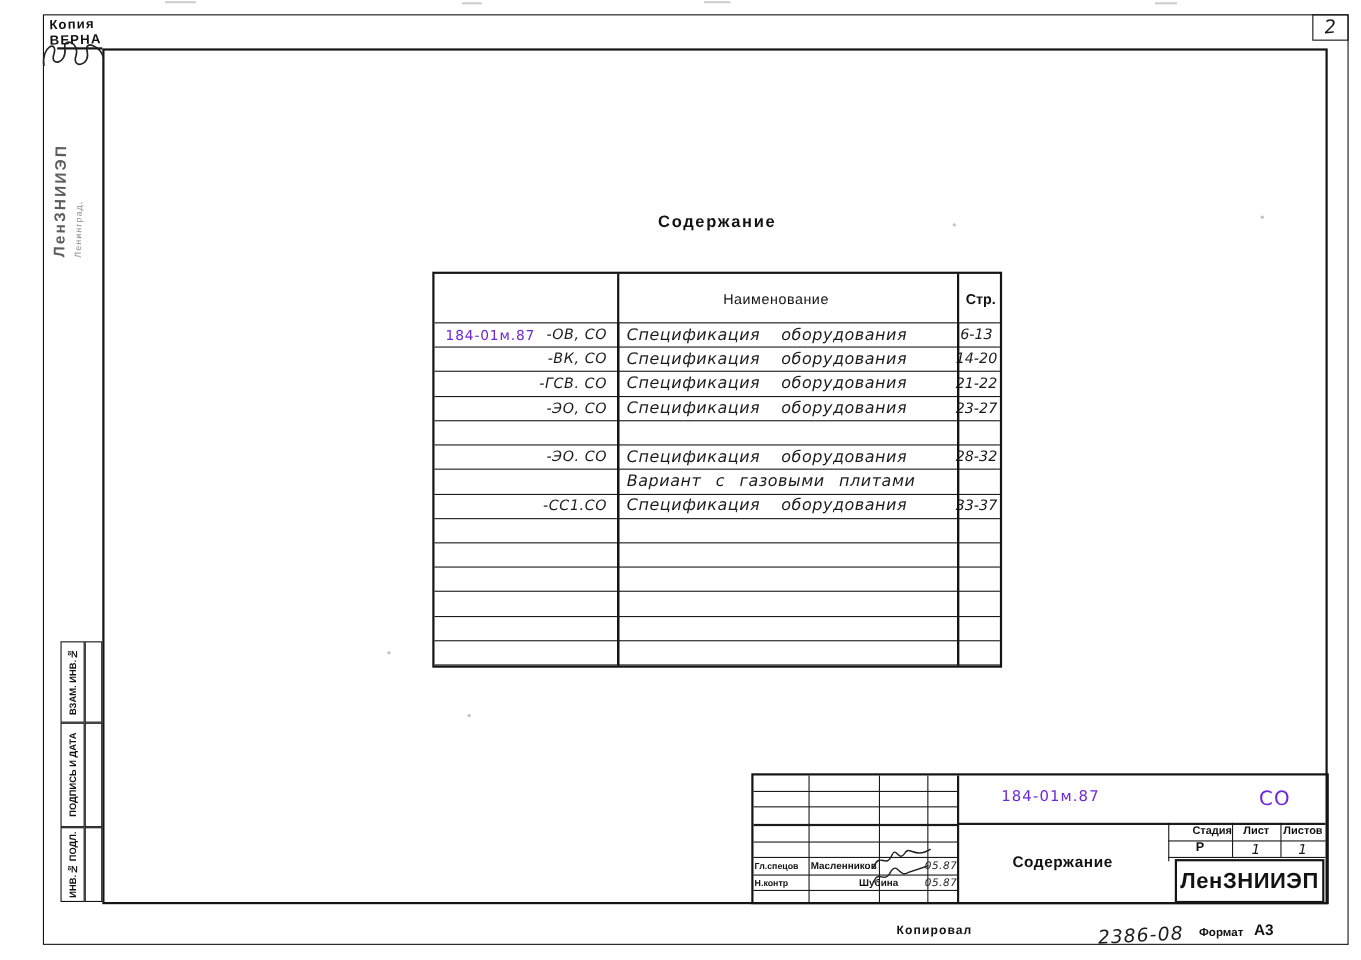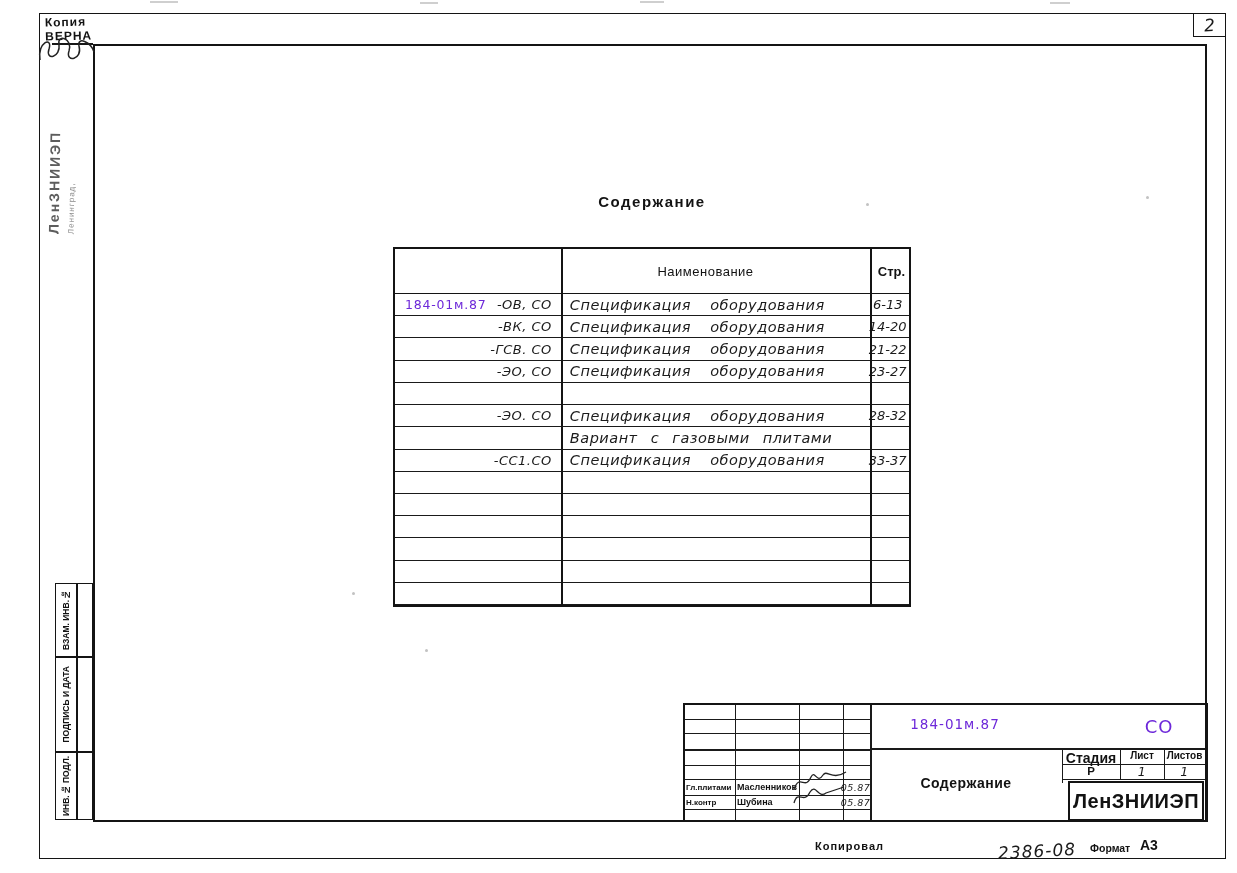--- a/index.html
+++ b/index.html
@@ -207,36 +207,36 @@
     <div class="hl" style="left:377px;top:59px;width:143px;"></div>
     <div class="hl" style="left:377px;top:74px;width:143px;"></div>
     <div class="vl" style="left:435px;top:43px;height:31px;"></div>
     <div class="vl" style="left:479px;top:43px;height:31px;"></div>
 
     <span class="abs hwp" style="left:190px;top:11px;width:160px;text-align:center;font-size:13.5px;">184-01м.87</span>
     <span class="abs hwp" style="left:444px;top:11px;width:60px;text-align:center;font-size:18px;">СО</span>
 
     <span class="abs printed" style="left:185px;top:70px;width:192px;text-align:center;font-size:14px;font-weight:700;letter-spacing:.5px;">Содержание</span>
 
-    <span class="abs printed" style="left:377px;top:45px;width:58px;text-align:center;font-size:14px;font-weight:700;">Стадия</span>
+    <span class="abs printed" style="left:377px;top:45px;width:58px;text-align:right;font-size:10px;font-weight:700;">Стадия</span>
     <span class="abs printed" style="left:435px;top:45px;width:44px;text-align:center;font-size:10px;font-weight:700;">Лист</span>
     <span class="abs printed" style="left:479px;top:45px;width:41px;text-align:center;font-size:10px;font-weight:700;">Листов</span>
     <span class="abs printed" style="left:377px;top:60px;width:58px;text-align:center;font-size:11.5px;font-weight:700;">Р</span>
     <span class="abs hw" style="left:435px;top:59px;width:44px;text-align:center;font-size:12.5px;">1</span>
     <span class="abs hw" style="left:479px;top:59px;width:41px;text-align:center;font-size:12.5px;">1</span>
 
     <div class="box ctr" style="left:383px;top:76px;width:136px;height:40px;border-width:2px;">
       <span class="printed" style="font-size:20px;font-weight:600;letter-spacing:.5px;">ЛенЗНИИЭП</span>
     </div>
 
-    <span class="abs printed sigrole ctr" style="left:1px;top:75px;width:48px;height:14px;justify-content:flex-start;">Гл.плитами</span>
+    <span class="abs printed sigrole ctr" style="left:1px;top:75px;width:48px;height:14px;justify-content:flex-start;">Гл.спецов</span>
     <span class="abs printed signame ctr" style="left:52px;top:75px;width:61px;height:14px;justify-content:flex-start;">Масленников</span>
     <span class="abs hw sigdate ctr" style="left:157px;top:75px;width:27px;height:14px;">05.87</span>
     <span class="abs printed sigrole ctr" style="left:1px;top:90px;width:48px;height:14px;justify-content:flex-start;">Н.контр</span>
-    <span class="abs printed signame ctr" style="left:52px;top:90px;width:61px;height:14px;justify-content:flex-start;">Шубина</span>
+    <span class="abs printed signame ctr" style="left:52px;top:90px;width:61px;height:14px;justify-content:flex-start;padding-left:44px;">Шубина</span>
     <span class="abs hw sigdate ctr" style="left:157px;top:90px;width:27px;height:14px;">05.87</span>
     <svg class="abs" style="left:105px;top:62px;" width="62" height="26" viewBox="0 0 62 26">
       <path d="M4,22 C10,6 15,24 21,10 C25,2 27,18 33,8 C37,2 42,14 56,5" fill="none" stroke="#222" stroke-width="1.3"></path>
     </svg>
     <svg class="abs" style="left:105px;top:78px;" width="62" height="26" viewBox="0 0 62 26">
       <path d="M4,20 C8,6 14,22 20,9 C26,0 28,16 36,10 L54,4" fill="none" stroke="#222" stroke-width="1.3"></path>
     </svg>
   </div>
 
   <span class="abs printed" style="left:775px;top:840px;font-size:11px;font-weight:700;letter-spacing:1px;margin-left:40px;">Копировал</span>

